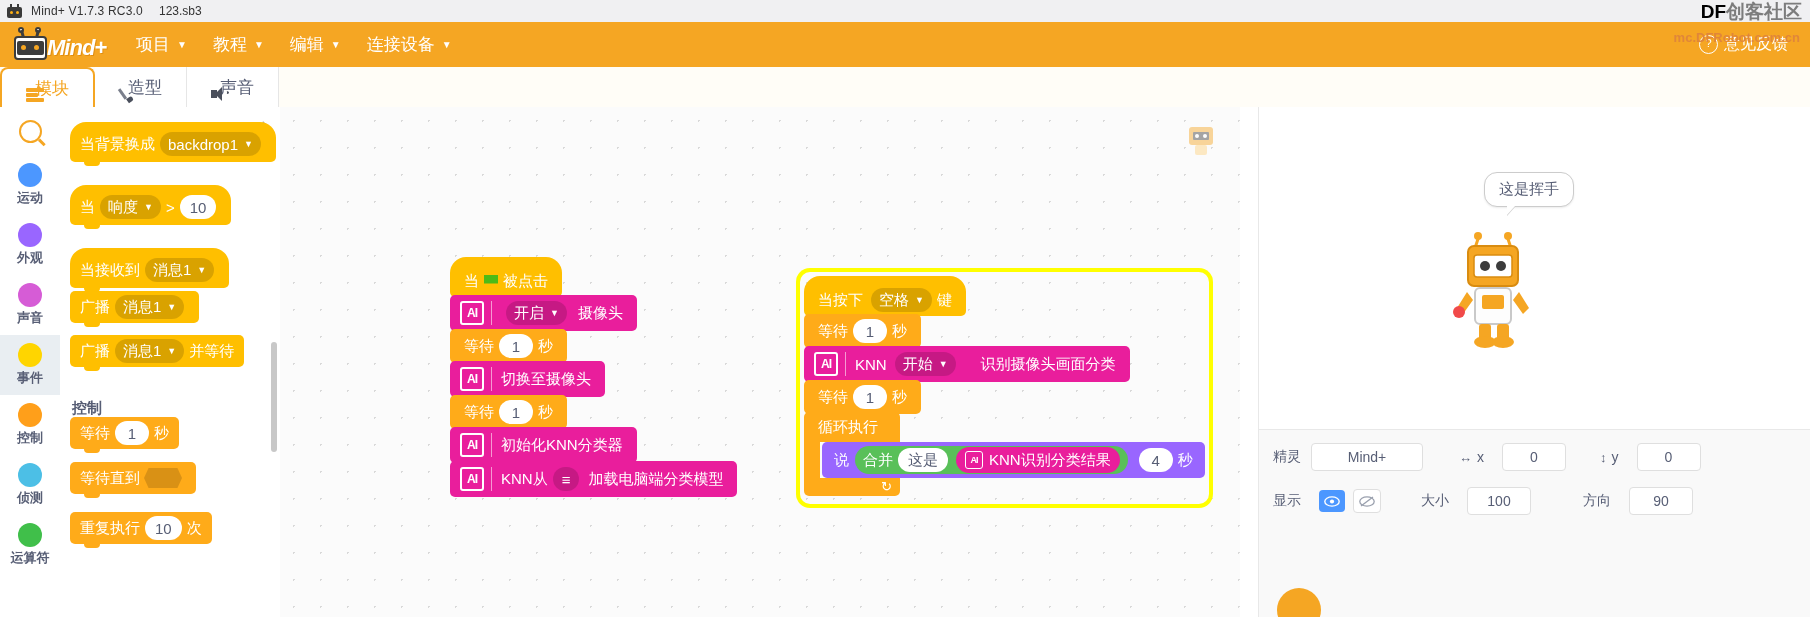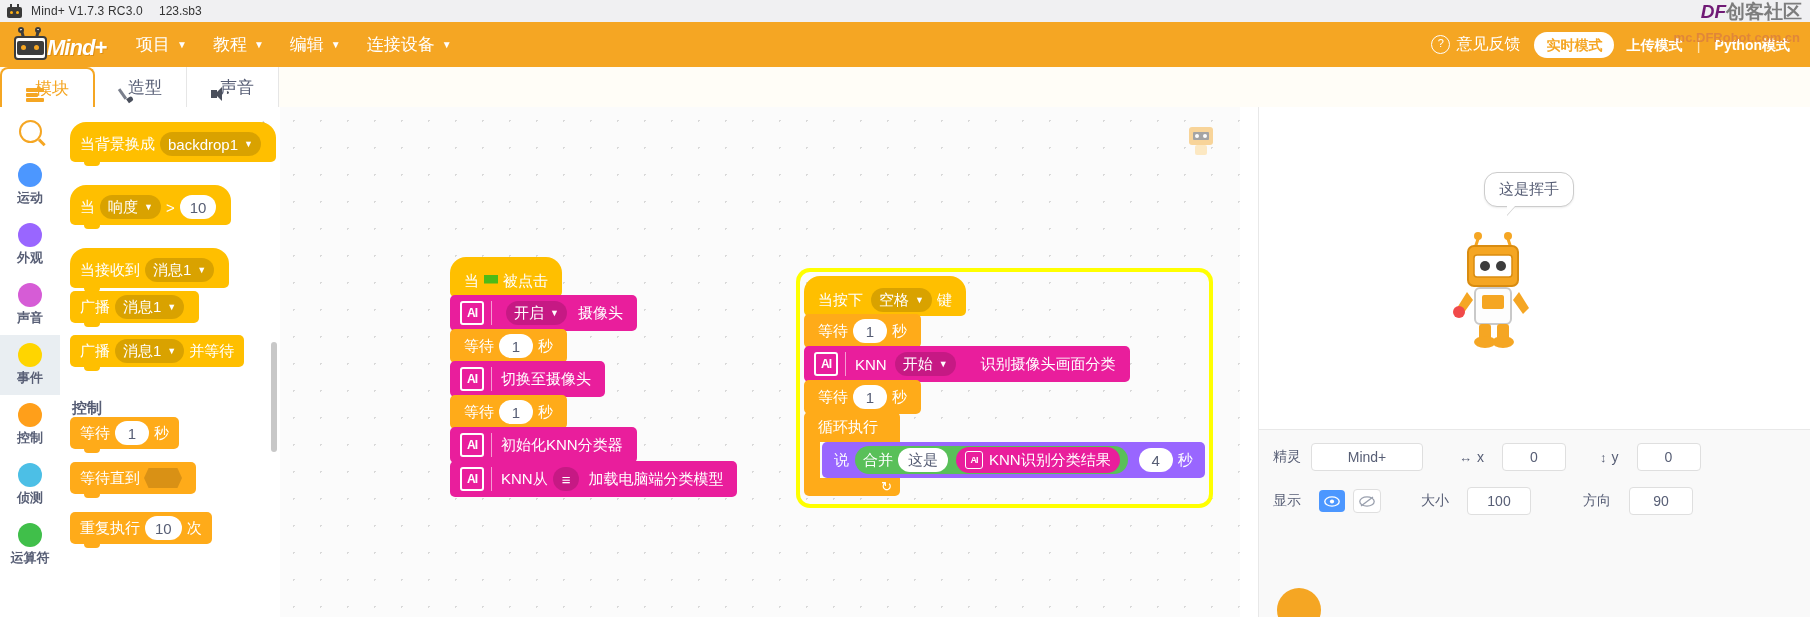--- a/index.html
+++ b/index.html
@@ -16,21 +16,21 @@
     display:flex;align-items:center;border-bottom:1px solid #e2e2e4;}
   .tb-icon{width:15px;height:14px;margin-left:7px;position:relative;display:block;}
   .tb-icon .head{position:absolute;left:0;top:3px;width:15px;height:11px;background:#3a3a3a;border-radius:2px;}
   .tb-icon .eye{position:absolute;top:7px;width:3px;height:3px;background:#ffb114;border-radius:50%;}
   .tb-icon .eye.l{left:3px;} .tb-icon .eye.r{left:9px;}
   .tb-icon .ant{position:absolute;top:0;width:2px;height:4px;background:#3a3a3a;}
   .tb-icon .ant.l{left:3px;} .tb-icon .ant.r{left:10px;}
   .tb-title{font-size:12px;color:#333;margin-left:9px;letter-spacing:.2px;}
   .tb-file{font-size:12px;color:#333;margin-left:16px;}
   .watermark-top{position:absolute;right:8px;top:-1px;font-size:19px;font-weight:bold;color:#7d7d7d;letter-spacing:0px;}
-  .watermark-top .df{color:#701a75;font-style:italic;}
+  .watermark-top .df{color:#000000;}
 
   
   .menubar{position:absolute;left:0;top:22px;width:1810px;height:45px;background:#f5a623;display:flex;align-items:center;}
   .logo{margin-left:14px;width:96px;height:34px;position:relative;}
   .logo .robo{position:absolute;left:0;top:2px;width:33px;height:30px;}
   .logo .robo .body{position:absolute;left:0;top:6px;width:33px;height:24px;background:#fff;border-radius:4px;border:2px solid #3c3c3c;box-sizing:border-box;}
   .logo .robo .face{position:absolute;left:3px;top:11px;width:27px;height:14px;background:#3c3c3c;border-radius:2px;}
   .logo .robo .e{position:absolute;top:15px;width:5px;height:5px;background:#f5a623;border-radius:50%;}
   .logo .robo .e.l{left:7px;} .logo .robo .e.r{left:20px;}
   .logo .robo .a{position:absolute;top:0px;width:3px;height:8px;background:#3c3c3c;}
@@ -191,26 +191,20 @@
     <div class="menu-item">
       <span>连接设备</span>
       <span class="caret">▼</span>
     </div>
 
     <div class="menu-right">
       <div class="fb">
         <span class="q">?</span>
         <span>意见反馈</span>
       </div>
-      <div class="modeswitch">
-        <span class="mode active">实时模式</span>
-        <span class="mode">上传模式</span>
-        <span class="mode-sep">|</span>
-        <span class="mode">Python模式</span>
-      </div>
     </div>
     <div class="watermark-url">mc.DFRobot.com.cn</div>
   </div>
 
   <div class="tabsrow">
     <div class="tabs">
       <div class="tab active">
         <span class="ti"><span class="i-blocks"><i></i><i></i><i></i></span></span>
         <span>模块</span>
       </div>

